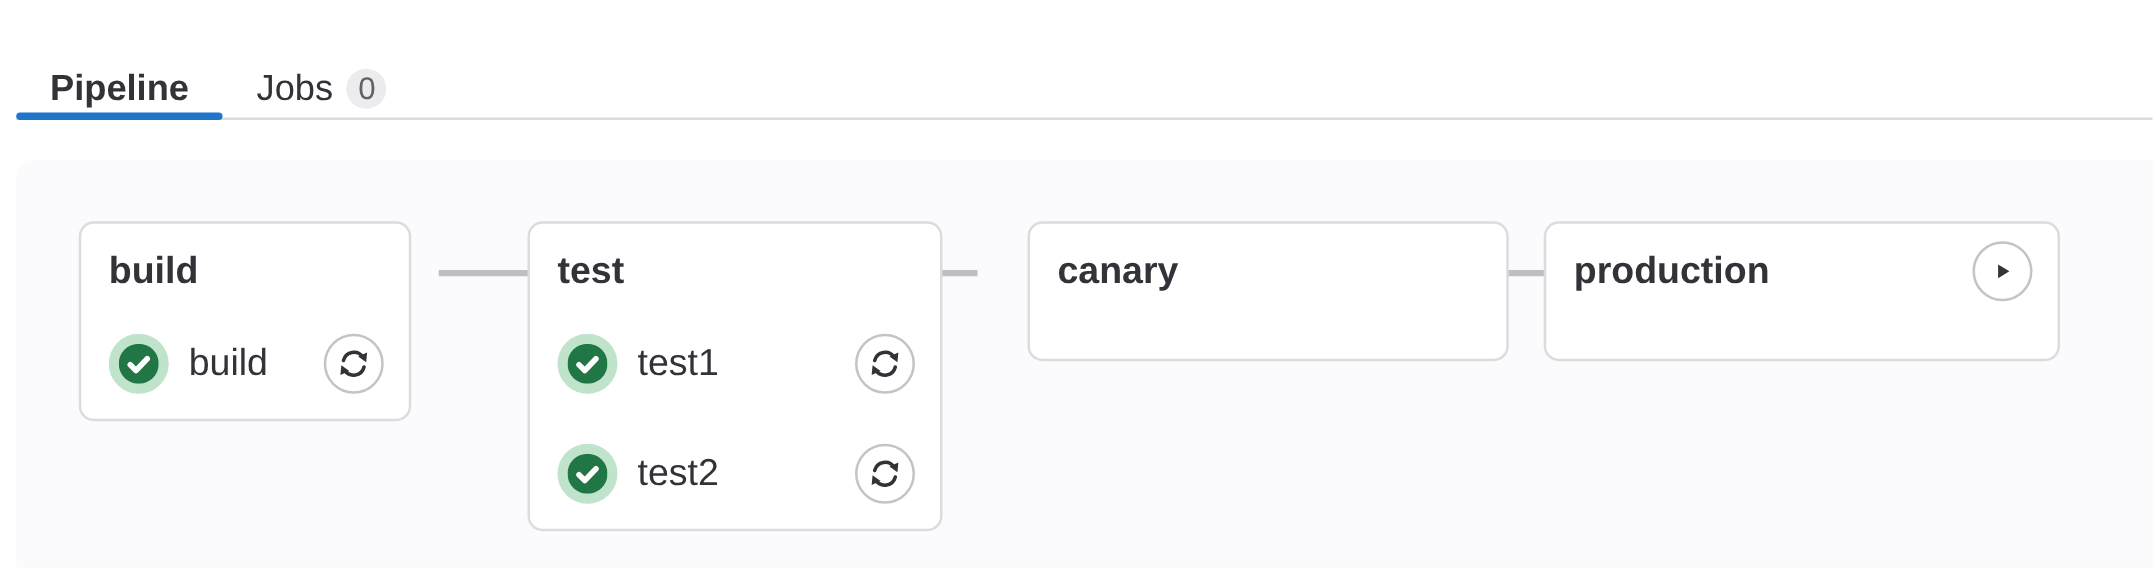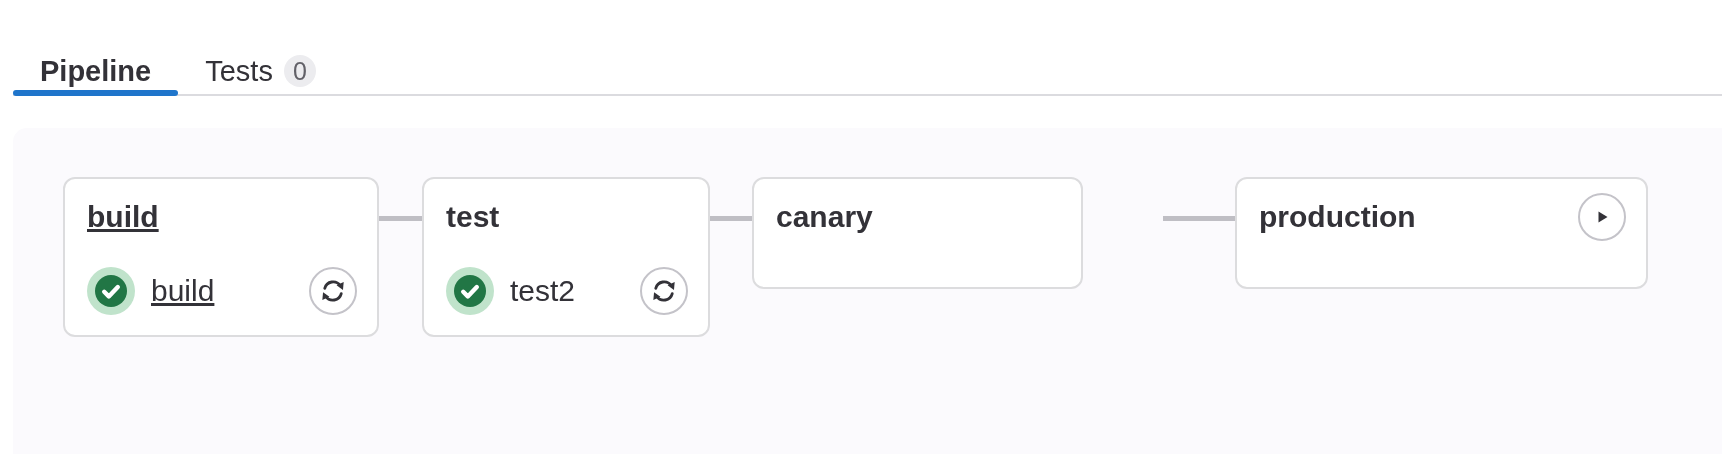--- a/index.html
+++ b/index.html
@@ -34,31 +34,31 @@
   .panel{
     position:absolute;top:128px;left:13px;right:0;bottom:0;
     background:#fbfafd;border-radius:14px 0 0 0;
   }
   
   .stage{
     position:absolute;top:177px;box-sizing:border-box;
     background:#ffffff;border:2px solid #dcdcde;border-radius:12px;
     padding:12px 20px 20px 22px;
   }
-  .stage.s0{left:63px;width:316px;text-decoration:underline;}
-  .stage.s1{left:422px;width:288px;}
-  .stage.s2{left:752px;width:331px;}
+  .stage.s0{left:63px;width:266px;}
+  .stage.s1{left:422px;width:332px;}
+  .stage.s2{left:822px;width:385px;}
   .stage.s3{left:1235px;width:413px;}
   .title-row{
     display:flex;align-items:center;justify-content:space-between;
     height:52px;margin-bottom:24px;
   }
   .stage-title{font-size:30px;font-weight:700;color:#333238;line-height:1;}
   .job-row{display:flex;align-items:center;height:48px;cursor:pointer;}
-  .job-row + .job-row{justify-content:center;}
+  .job-row + .job-row{margin-top:40px;justify-content:center;}
   .status-icon{
     width:48px;height:48px;border-radius:50%;flex:none;
     display:flex;align-items:center;justify-content:center;
   }
   .status-success{background:#c0e3cb;}
   .status-manual{background:#e4e3e7;}
   .job-name{margin-left:16px;font-size:30px;color:#333238;white-space:nowrap;}
   .action-btn{
     margin-left:auto;width:48px;height:48px;border-radius:50%;flex:none;
     background:#ffffff;border:2px solid #c4c3c9;box-sizing:border-box;
@@ -73,21 +73,21 @@
   .connector.c2{left:1163px;width:74px;}
 </style>
 </head>
 <body>
 
 <div class="tabbar">
   <div class="tab active">
     <span>Pipeline</span>
   </div>
   <div class="tab">
-    <span>Tests</span>
+    <span>Jobs</span>
     <span class="badge">0</span>
   </div>
 </div>
 
 <div class="panel"></div>
 
 <div class="connector c0"></div>
 <div class="connector c1"></div>
 <div class="connector c2"></div>
 
@@ -141,20 +141,33 @@
 <div class="stage s1">
   <div class="title-row">
     <span class="stage-title">test</span>
   </div>
   <div class="job-row">
     <span class="status-icon status-success">
       <svg width="32" height="32" viewBox="0 0 16 16">
           <use href="#def-check"></use>
         </svg>
     </span>
+    <span class="job-name">test1</span>
+    <button class="action-btn">
+      <svg width="30" height="30" viewBox="0 0 16 16">
+          <use href="#def-retry"></use>
+        </svg>
+    </button>
+  </div>
+  <div class="job-row">
+    <span class="status-icon status-success">
+      <svg width="32" height="32" viewBox="0 0 16 16">
+          <use href="#def-check"></use>
+        </svg>
+    </span>
     <span class="job-name">test2</span>
     <button class="action-btn">
       <svg width="30" height="30" viewBox="0 0 16 16">
           <use href="#def-retry"></use>
         </svg>
     </button>
   </div>
 </div>
 
 <div class="stage s2">

